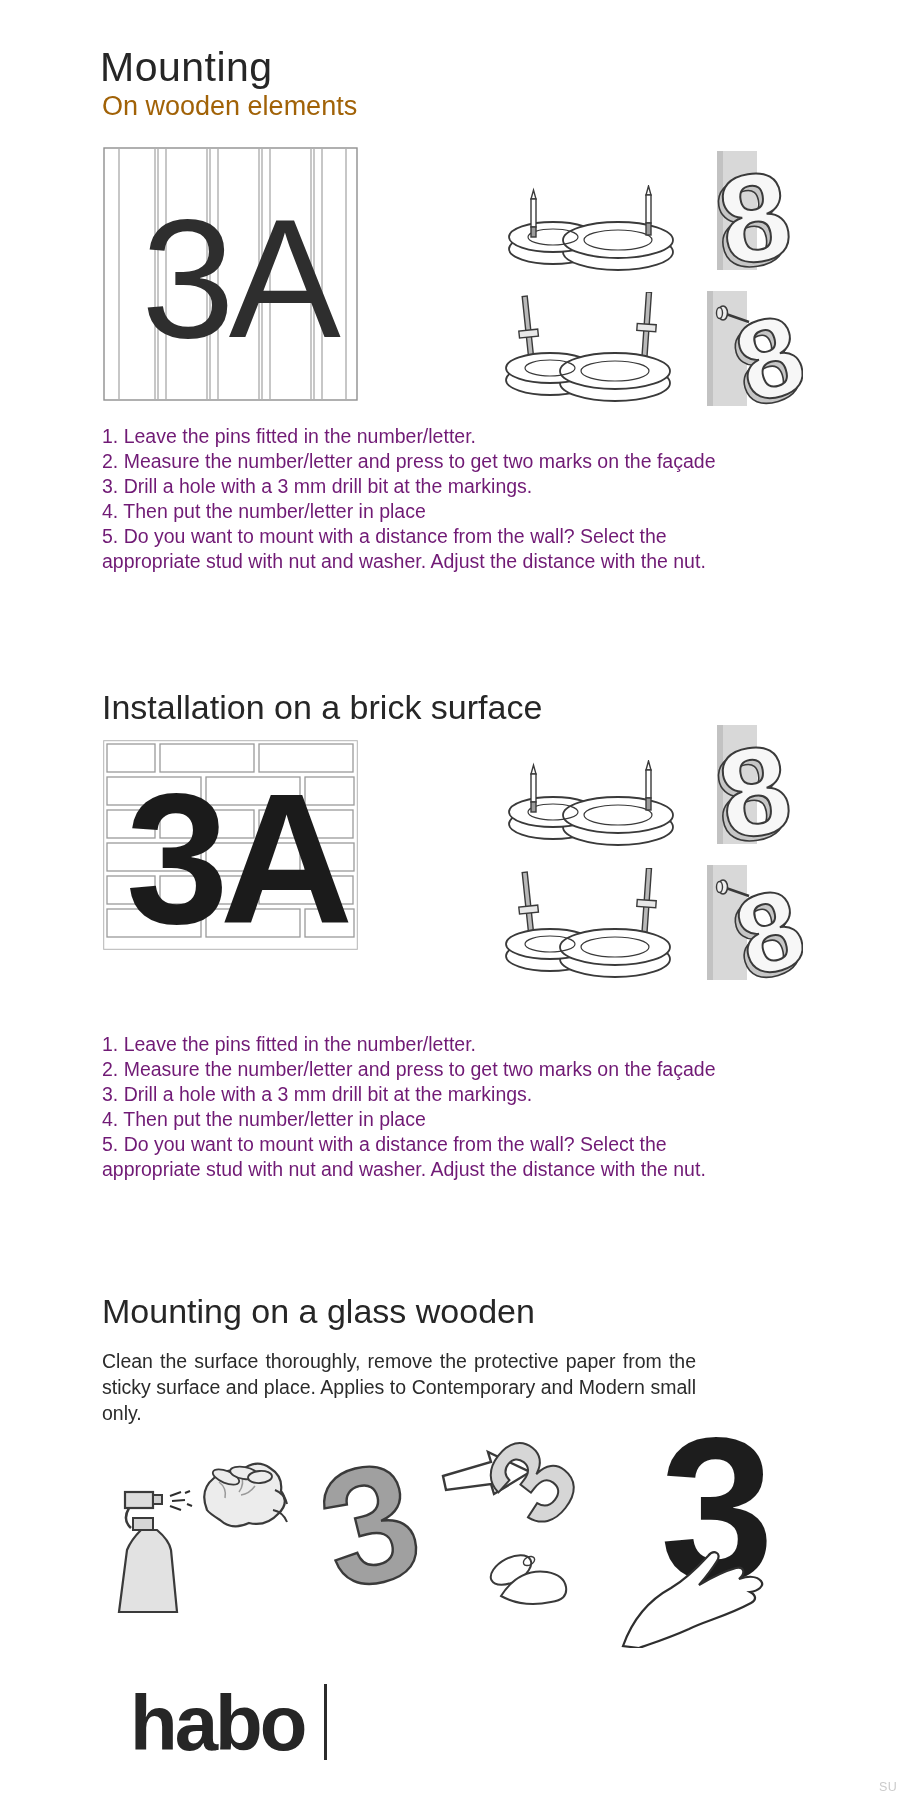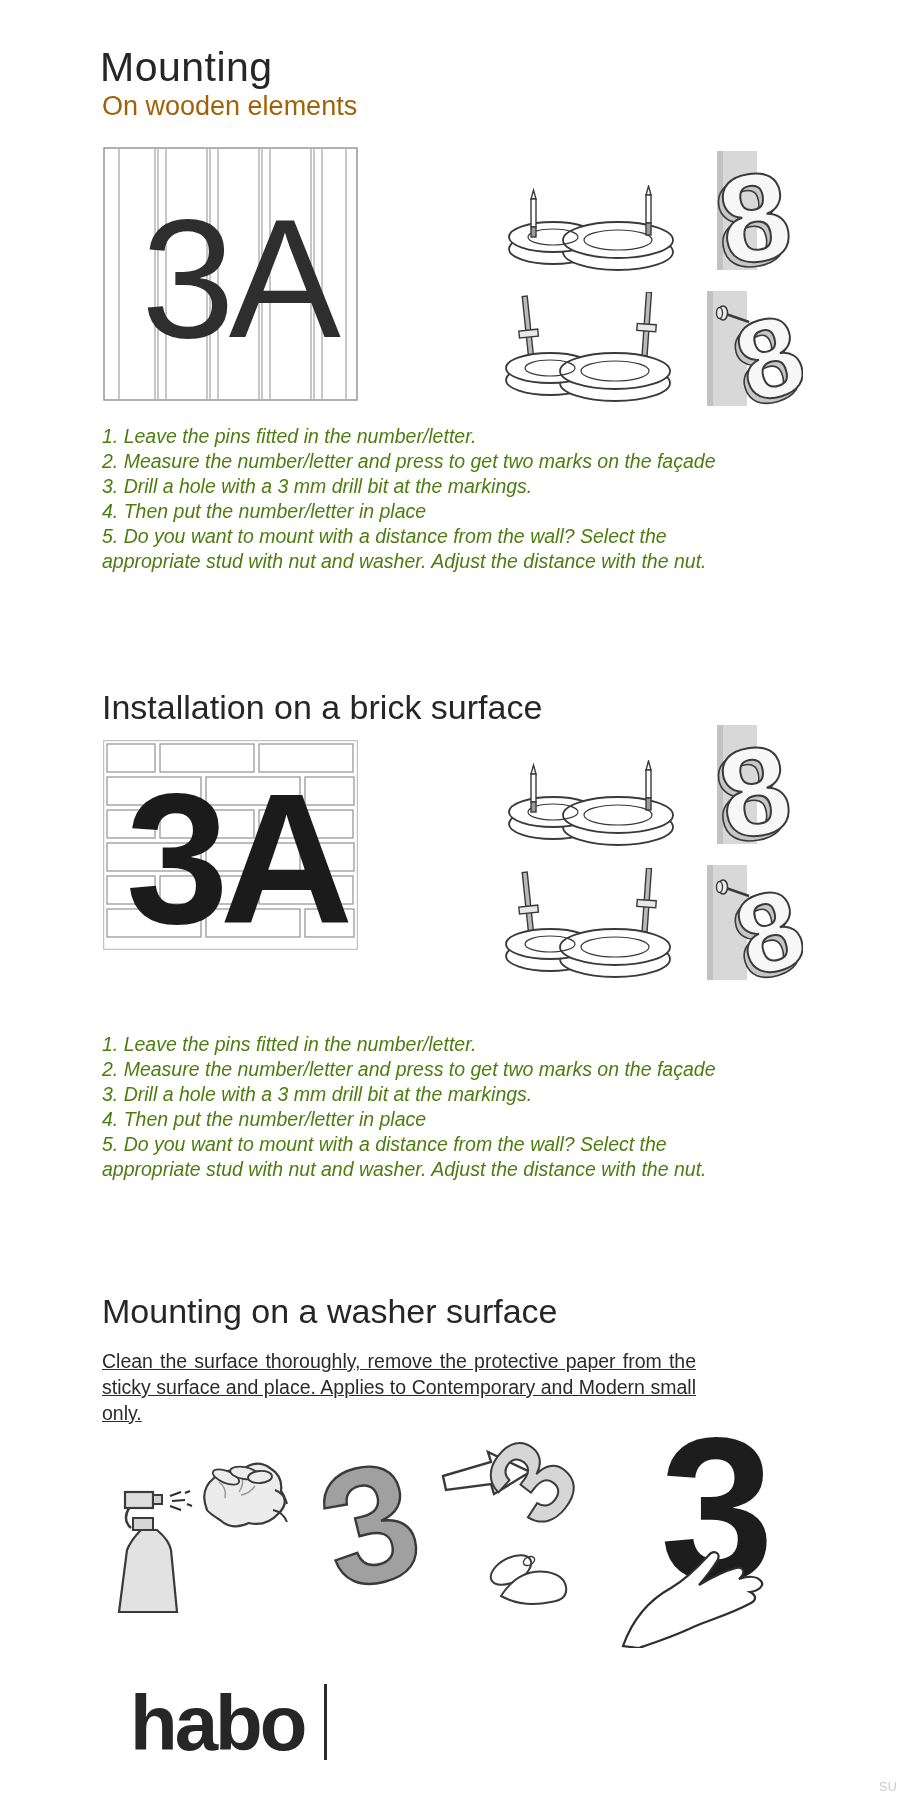--- a/index.html
+++ b/index.html
@@ -2,23 +2,23 @@
 <html><head>
 <meta charset="utf-8">
 <style>
   html,body{margin:0;padding:0;background:#fff;}
   .page{position:relative;width:924px;height:1803px;background:#ffffff;
         font-family:"Liberation Sans", sans-serif;color:#2b2b2b;overflow:hidden;}
   .abs{position:absolute;}
   .title{font-size:41px;font-weight:400;letter-spacing:.5px;color:#262626;}
   .subtitle{font-size:27px;font-weight:400;color:#a16207;}
   .section-heading{font-size:34px;font-weight:400;color:#262626;}
-  .steps{width:616px;font-size:19.5px;line-height:25px;color:#4d7c0f;font-style:italic;}
+  .steps{width:616px;font-size:19.5px;line-height:25px;color:#701a75;}
   .step{white-space:normal;}
-  .body-par{width:594px;font-size:19.5px;line-height:26px;text-align:justify;color:#2b2b2b;text-decoration:underline;}
+  .body-par{width:594px;font-size:19.5px;line-height:26px;text-align:justify;color:#2b2b2b;}
   .illo{position:absolute;}
   .logo{display:flex;align-items:flex-start;gap:20px;}
   .logo-primary{font-size:78px;font-weight:900;letter-spacing:-3px;color:#262626;line-height:1;}
   .logo-divider{width:3px;height:76px;background:#2b2b2b;}
   .logo-secondary{font-size:62px;font-weight:300;letter-spacing:2px;color:#222;line-height:1;}
   .watermark{font-size:12.5px;color:#cbcbcb;letter-spacing:.5px;text-align:right;}
 </style>
 </head>
 <body>
 
@@ -206,21 +206,21 @@
   </svg>
 
   <div class="abs steps" style="left:102px;top:1032px">
     <div class="step">1. Leave the pins fitted in the number/letter.</div>
     <div class="step">2. Measure the number/letter and press to get two marks on the façade</div>
     <div class="step">3. Drill a hole with a 3 mm drill bit at the markings.</div>
     <div class="step">4. Then put the number/letter in place</div>
     <div class="step">5. Do you want to mount with a distance from the wall? Select the appropriate stud with nut and washer. Adjust the distance with the nut.</div>
   </div>
 
-  <div class="abs section-heading" style="left:102px;top:1292px">Mounting on a washer surface</div>
+  <div class="abs section-heading" style="left:102px;top:1292px">Mounting on a glass wooden</div>
 
   <div class="abs body-par" style="left:102px;top:1348px">Clean the surface thoroughly, remove the protective paper from the sticky surface and place. Applies to Contemporary and Modern small only.</div>
 
   <svg class="illo" style="left:95px;top:1452px" width="195" height="175" viewBox="0 0 195 175">
     <g>
       <path d="M24,160 L82,160 L76,98 Q74,88 62,78 L46,78 Q36,88 32,98 Z" fill="#e2e2e2" stroke="#3a3a3a" stroke-width="2.2"></path>
       <rect x="38" y="66" width="20" height="12" fill="#d6d6d6" stroke="#3a3a3a" stroke-width="2"></rect>
       <rect x="30" y="40" width="28" height="16" fill="#dcdcdc" stroke="#3a3a3a" stroke-width="2.2"></rect>
       <rect x="58" y="43" width="9" height="9" fill="#cfcfcf" stroke="#3a3a3a" stroke-width="2"></rect>
       <path d="M34,56 q-7,12 2,20" fill="none" stroke="#3a3a3a" stroke-width="2.5"></path>

